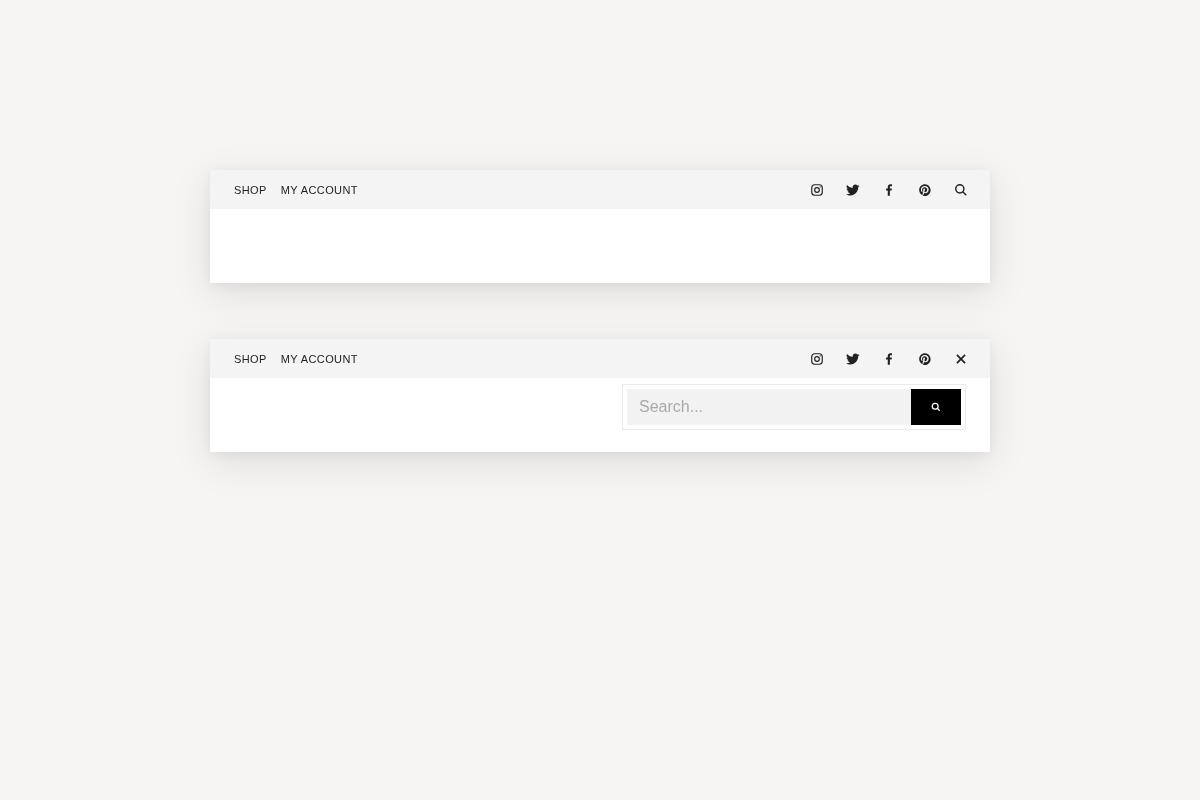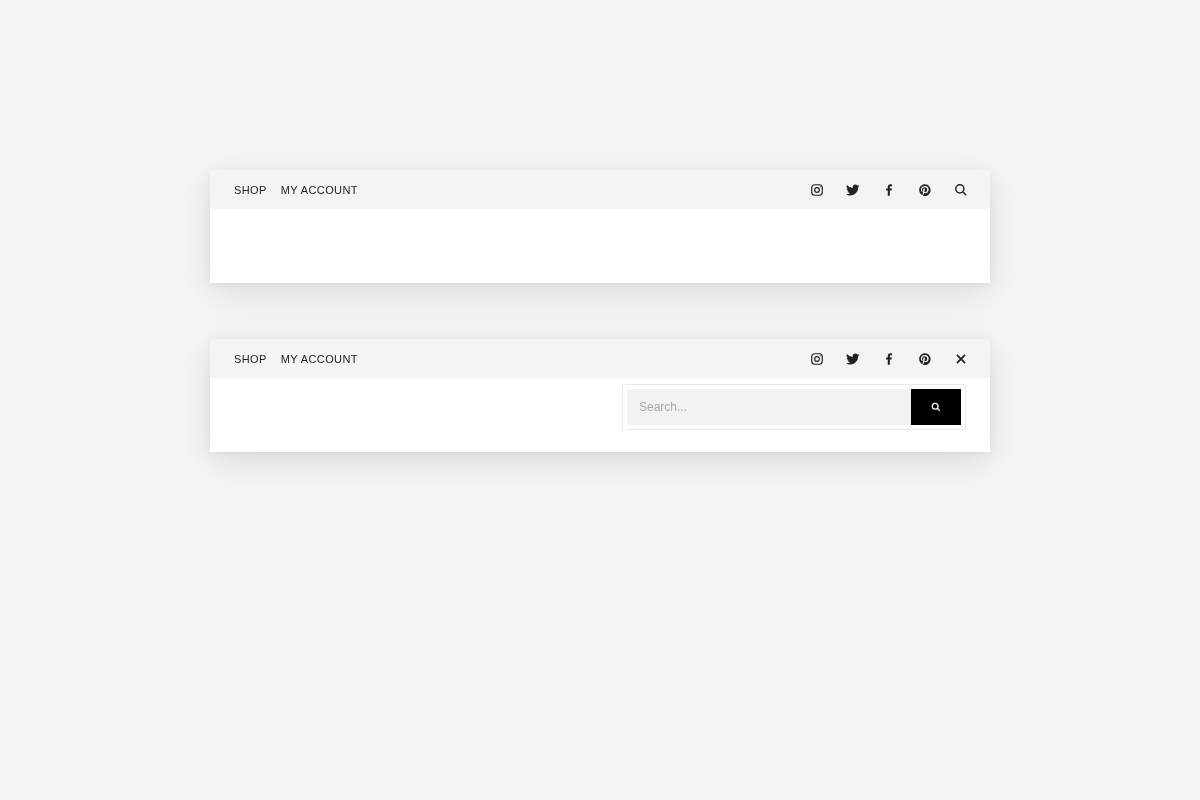--- a/index.html
+++ b/index.html
@@ -80,21 +80,21 @@
       align-items: center;
       padding: 4px;
     }
     .search-input {
       flex: 1;
       height: 100%;
       background: #f2f2f2;
       border: none;
       outline: none;
       padding: 0 12px;
-      font-size: 12px;
+      font-size: 16px;
       color: #555;
     }
     .search-input::placeholder {
       color: #aaa;
     }
     .search-btn {
       width: 50px;
       height: 100%;
       background: #000;
       border: none;

